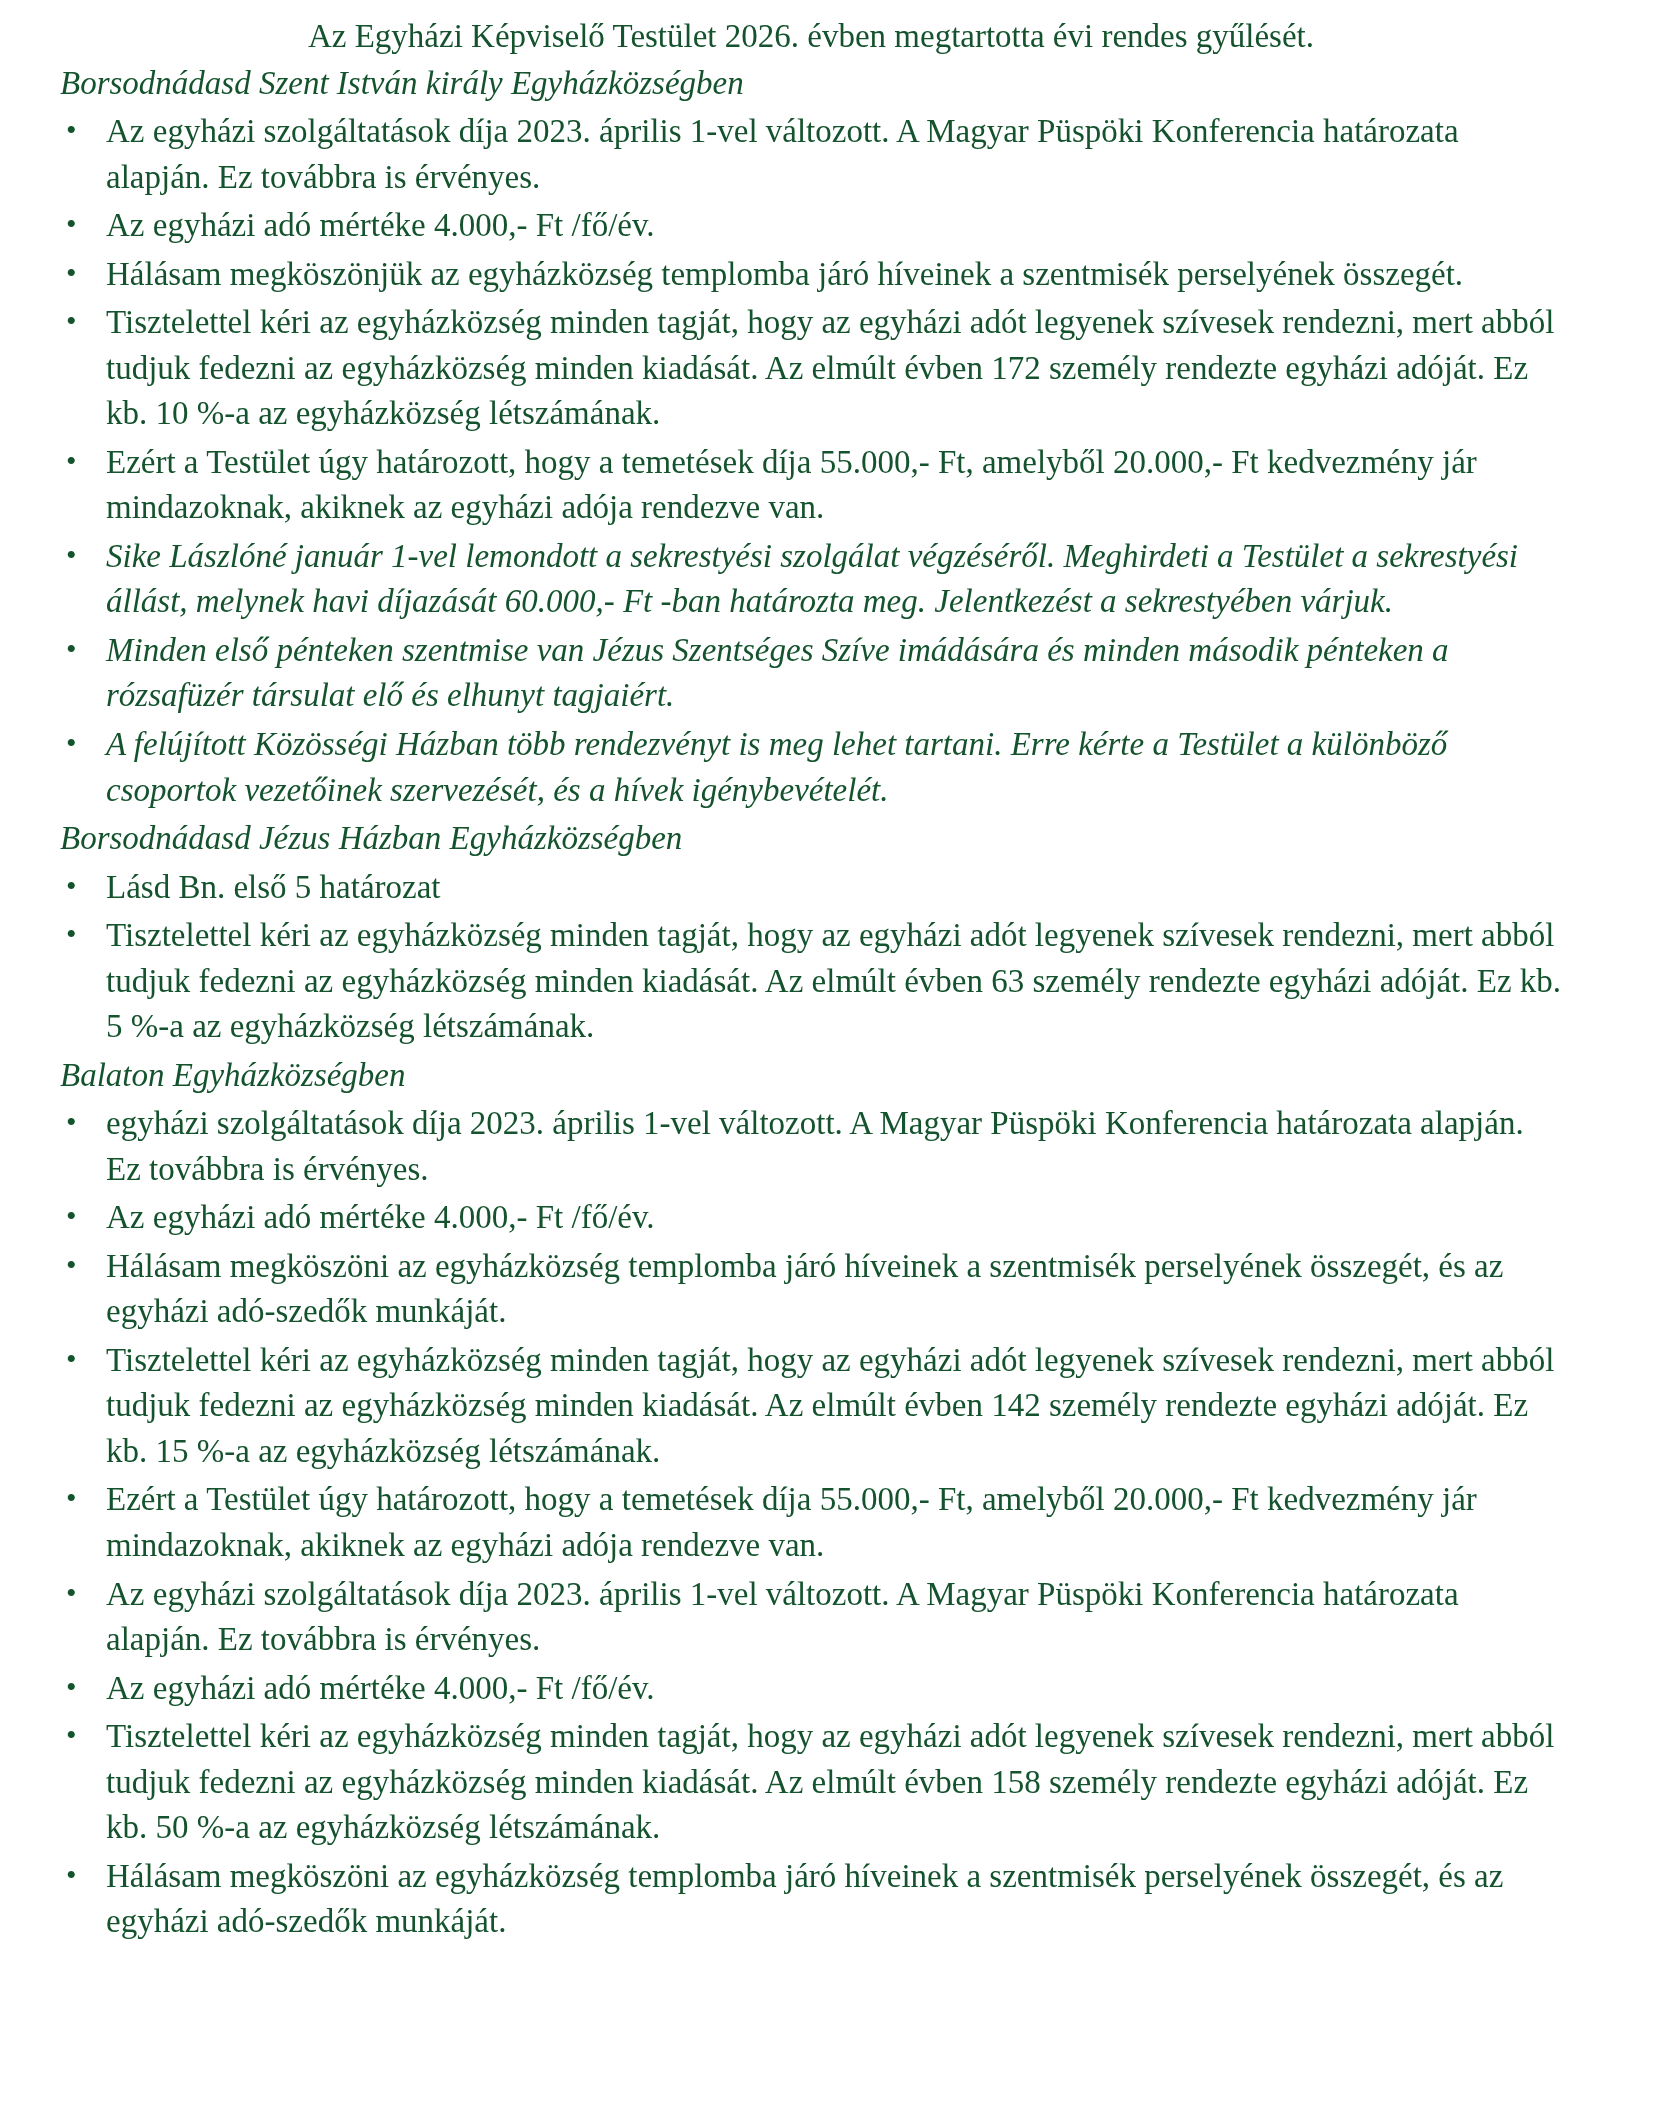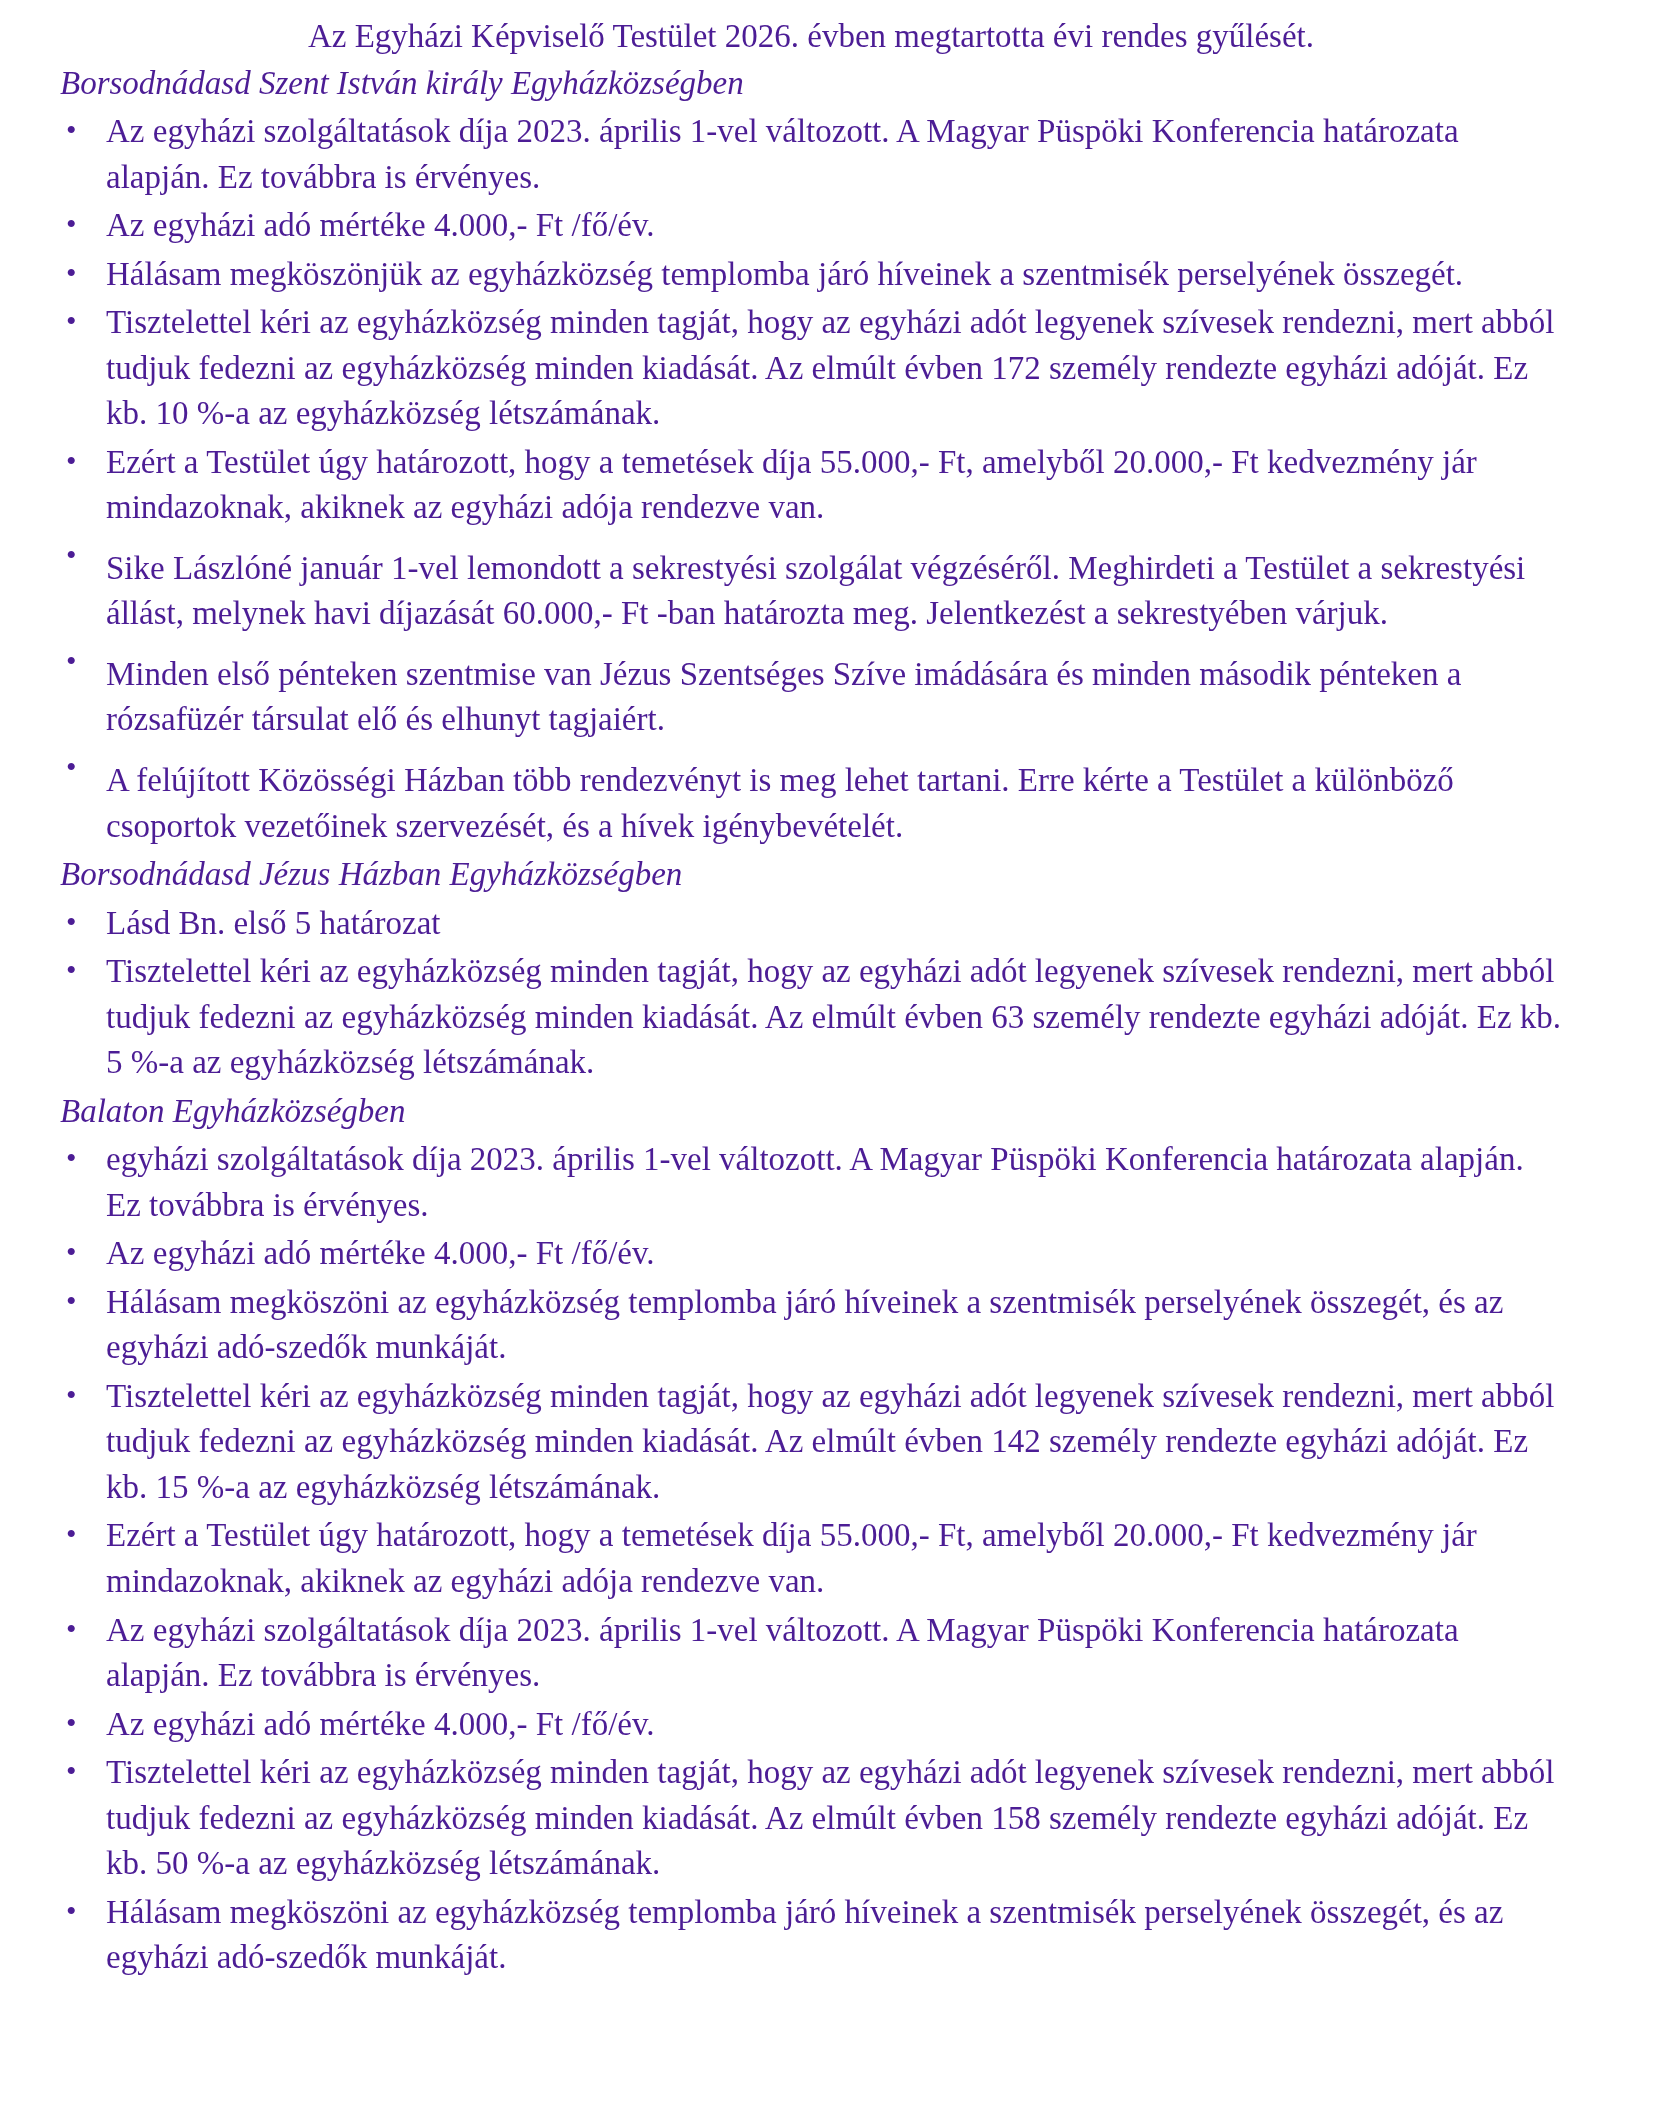--- a/index.html
+++ b/index.html
@@ -4,21 +4,21 @@
 <style>
   html, body {
     margin: 0;
     padding: 0;
     background: #ffffff;
   }
   .page {
     width: 1654px;
     height: 2106px;
     background: #ffffff;
-    color: #4c1d95;
+    color: #14532d;
     font-family: "Liberation Serif", "DejaVu Serif", serif;
     font-size: 33px;
     line-height: 1.38;
     box-sizing: border-box;
     padding: 14px 92px 10px 60px;
     overflow: hidden;
   }
   .title-line {
     text-align: center;
   }
@@ -35,21 +35,21 @@
   .bullet-item .marker {
     flex: 0 0 40px;
     text-align: left;
     padding-left: 6px;
     font-size: 30px;
   }
   .bullet-item .text {
     flex: 1 1 auto;
   }
   .bullet-item.italic .text {
-    margin-top: 12px;
+    font-style: italic;
   }
 </style>
 </head>
 <body>
 
 <div class="page">
   <div class="title-line">Az Egyházi Képviselő Testület 2026. évben megtartotta évi rendes gyűlését.</div>
   <div id="sections">
       <div class="section-heading">Borsodnádasd Szent István király Egyházközségben</div>
       <div class="bullet-item">

